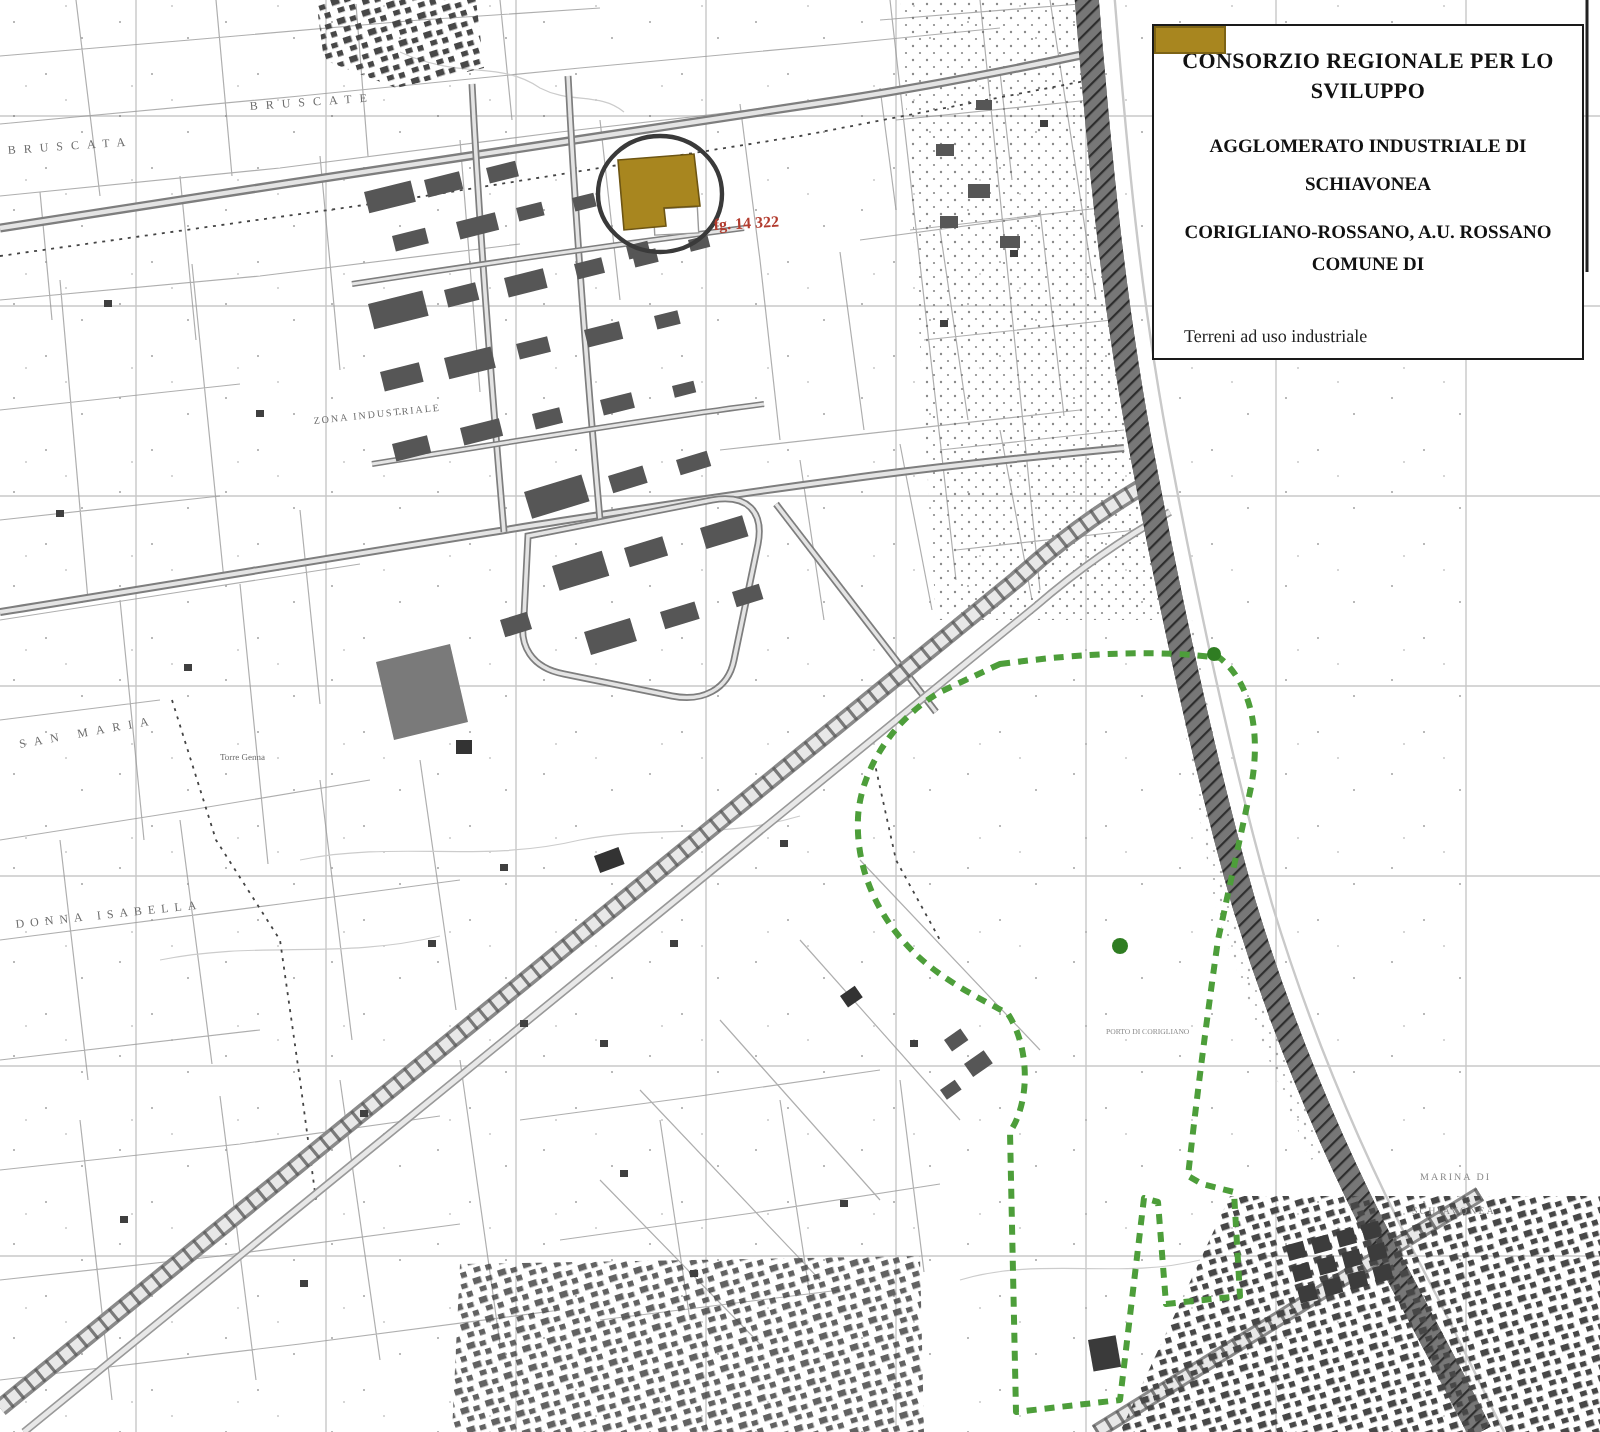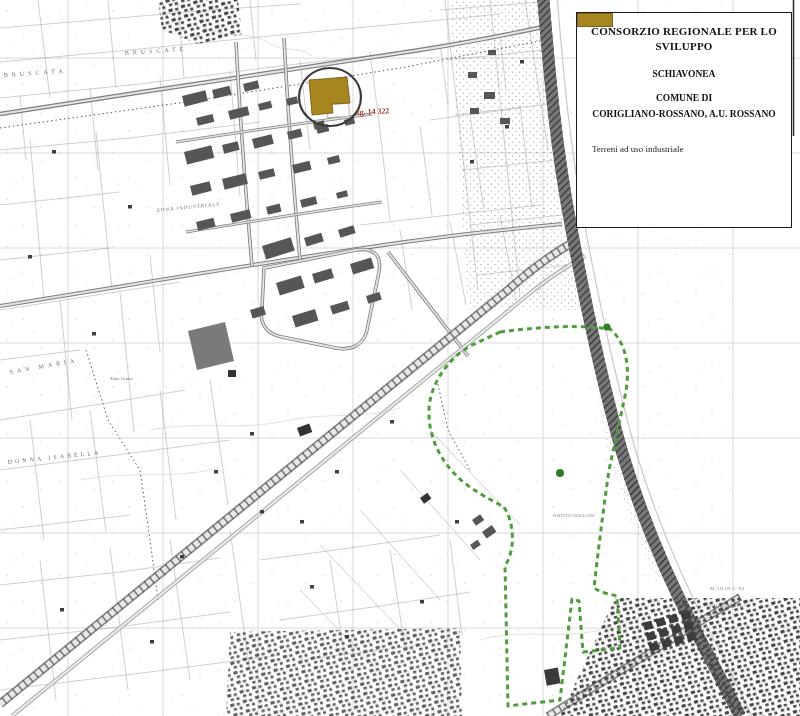--- a/index.html
+++ b/index.html
@@ -1,20 +1,20 @@
 <!DOCTYPE html>
 <html><head>
 <meta charset="utf-8">
 <style>
   html,body{margin:0;padding:0;background:#fff;}
   .stage{position:relative;width:800px;height:716px;background:#ffffff;overflow:hidden;
          font-family:"Liberation Serif",serif;}
   .stage svg{position:absolute;left:0;top:0;}
   
-  .title-box{position:absolute;left:576px;top:12px;width:216px;height:216px;
+  .title-box{position:absolute;left:576px;top:12px;width:216px;height:168px;
              background:#ffffff;border:1.6px solid #1a1a1a;box-sizing:border-box;
              text-align:center;color:#111;}
   .tb-title{margin-top:11px;font-size:11px;font-weight:bold;line-height:1.35;letter-spacing:.2px;}
   .tb-sub{margin-top:11px;font-size:9.5px;font-weight:bold;line-height:2.0;}
   .tb-com{margin-top:6px;font-size:9.5px;font-weight:bold;line-height:1.7;}
   .tb-legend{margin-top:22px;display:flex;align-items:center;gap:10px;padding-left:15px;}
   .tb-legend span{font-size:9px;color:#222;}
   .swatch-rect{stroke:#7c6315;stroke-width:1;}
   
   text{font-family:"Liberation Serif",serif;}
@@ -269,25 +269,26 @@
   </g>
 
   <line x1="793.5" y1="0" x2="793.5" y2="136" stroke="#222" stroke-width="1.5"></line>
 </svg>
 
 <div class="title-box">
   <div class="tb-title">
     <div>CONSORZIO REGIONALE PER LO SVILUPPO</div>
   </div>
   <div class="tb-sub">
+    <div>AGGLOMERATO INDUSTRIALE DI</div>
     <div>SCHIAVONEA</div>
   </div>
   <div class="tb-com">
+    <div>CORIGLIANO-ROSSANO, A.U. ROSSANO</div>
     <div>COMUNE DI</div>
-    <div>CORIGLIANO-ROSSANO, A.U. ROSSANO</div>
   </div>
   <div class="tb-legend">
     <svg width="36" height="14">
       <rect class="swatch-rect" x="0.5" y="0.5" width="35" height="13" fill="#A8861F"></rect>
     </svg>
     <span>Terreni ad uso industriale</span>
   </div>
 </div>
 </div>
 

